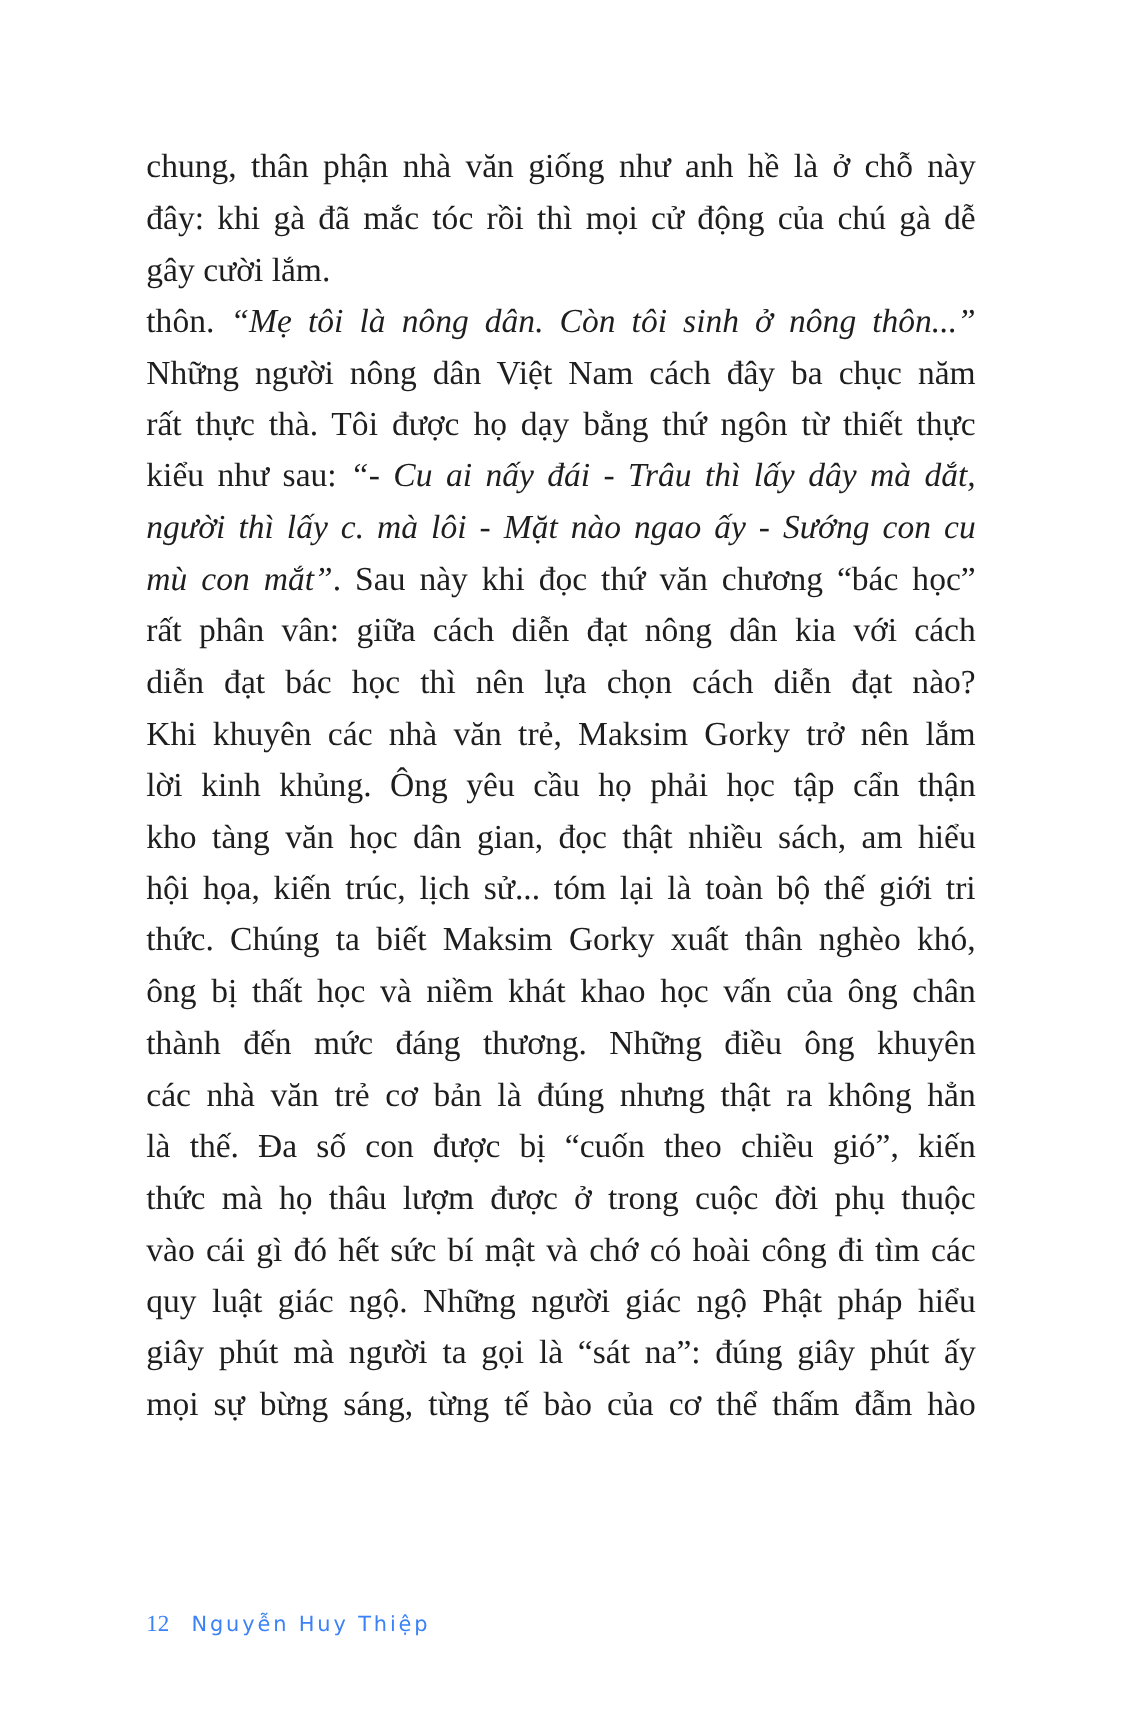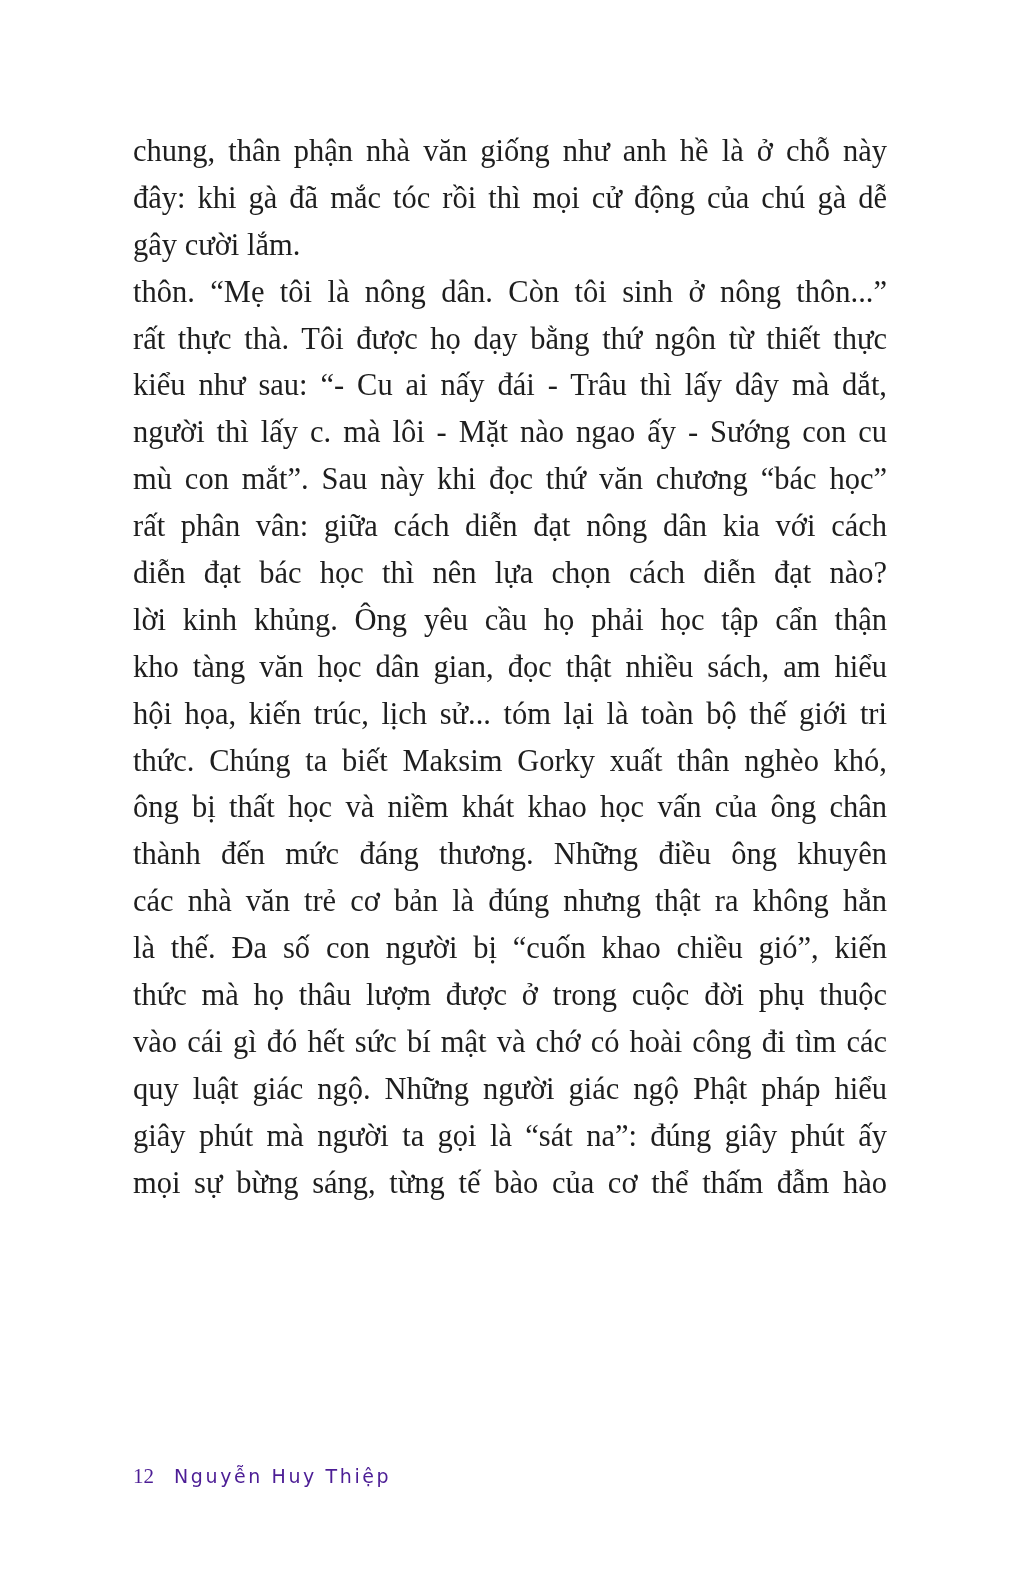--- a/index.html
+++ b/index.html
@@ -35,62 +35,64 @@
       text-align: justify;
       text-align-last: justify;
       display: block;
     }
     .line.last {
       text-align-last: left;
     }
     .line.indent {
       padding-left: 40px;
     }
-    .it { }
+    .it { font-style: italic; }
     .footer {
       position: absolute;
       left: 133px;
       top: 1464px;
       font-family: "DejaVu Sans", sans-serif;
       font-size: 19px;
-      color: #4c1d95;
+      color: #3b82f6;
       white-space: nowrap;
     }
     .footer .num {
       font-family: "Liberation Serif", serif;
       font-size: 21px;
       margin-right: 14px;
     }
     .footer .author {
       letter-spacing: 2.6px;
     }
   </style>
 </head>
 <body>
 
 <div class="page">
   <div class="body-text" id="body-text">
       <div class="line"><span>chung, thân phận nhà văn giống như anh hề là ở chỗ này</span></div>
       <div class="line"><span>đây: khi gà đã mắc tóc rồi thì mọi cử động của chú gà dễ</span></div>
       <div class="line last"><span>gây cười lắm.</span></div>
       <div class="line"><span>thôn. </span><span class="it">“Mẹ tôi là nông dân. Còn tôi sinh ở nông thôn...”</span></div>
+      <div class="line"><span>Những người nông dân Việt Nam cách đây ba chục năm</span></div>
       <div class="line"><span>rất thực thà. Tôi được họ dạy bằng thứ ngôn từ thiết thực</span></div>
       <div class="line"><span>kiểu như sau: </span><span class="it">“- Cu ai nấy đái - Trâu thì lấy dây mà dắt,</span></div>
       <div class="line"><span class="it">người thì lấy c. mà lôi - Mặt nào ngao ấy - Sướng con cu</span></div>
       <div class="line"><span class="it">mù con mắt”</span><span>. Sau này khi đọc thứ văn chương “bác học”</span></div>
       <div class="line"><span>rất phân vân: giữa cách diễn đạt nông dân kia với cách</span></div>
       <div class="line"><span>diễn đạt bác học thì nên lựa chọn cách diễn đạt nào?</span></div>
+      <div class="line"><span>Khi khuyên các nhà văn trẻ, Maksim Gorky trở nên lắm</span></div>
       <div class="line"><span>lời kinh khủng. Ông yêu cầu họ phải học tập cẩn thận</span></div>
       <div class="line"><span>kho tàng văn học dân gian, đọc thật nhiều sách, am hiểu</span></div>
       <div class="line"><span>hội họa, kiến trúc, lịch sử... tóm lại là toàn bộ thế giới tri</span></div>
       <div class="line"><span>thức. Chúng ta biết Maksim Gorky xuất thân nghèo khó,</span></div>
       <div class="line"><span>ông bị thất học và niềm khát khao học vấn của ông chân</span></div>
       <div class="line"><span>thành đến mức đáng thương. Những điều ông khuyên</span></div>
       <div class="line"><span>các nhà văn trẻ cơ bản là đúng nhưng thật ra không hẳn</span></div>
-      <div class="line"><span>là thế. Đa số con người bị “cuốn khao chiều gió”, kiến</span></div>
+      <div class="line"><span>là thế. Đa số con được bị “cuốn theo chiều gió”, kiến</span></div>
       <div class="line"><span>thức mà họ thâu lượm được ở trong cuộc đời phụ thuộc</span></div>
       <div class="line"><span>vào cái gì đó hết sức bí mật và chớ có hoài công đi tìm các</span></div>
       <div class="line"><span>quy luật giác ngộ. Những người giác ngộ Phật pháp hiểu</span></div>
       <div class="line"><span>giây phút mà người ta gọi là “sát na”: đúng giây phút ấy</span></div>
       <div class="line"><span>mọi sự bừng sáng, từng tế bào của cơ thể thấm đẫm hào</span></div>
     </div>
 
   <div class="footer">
     <span class="num">12</span>
     <span class="author">Nguyễn Huy Thiệp</span>

